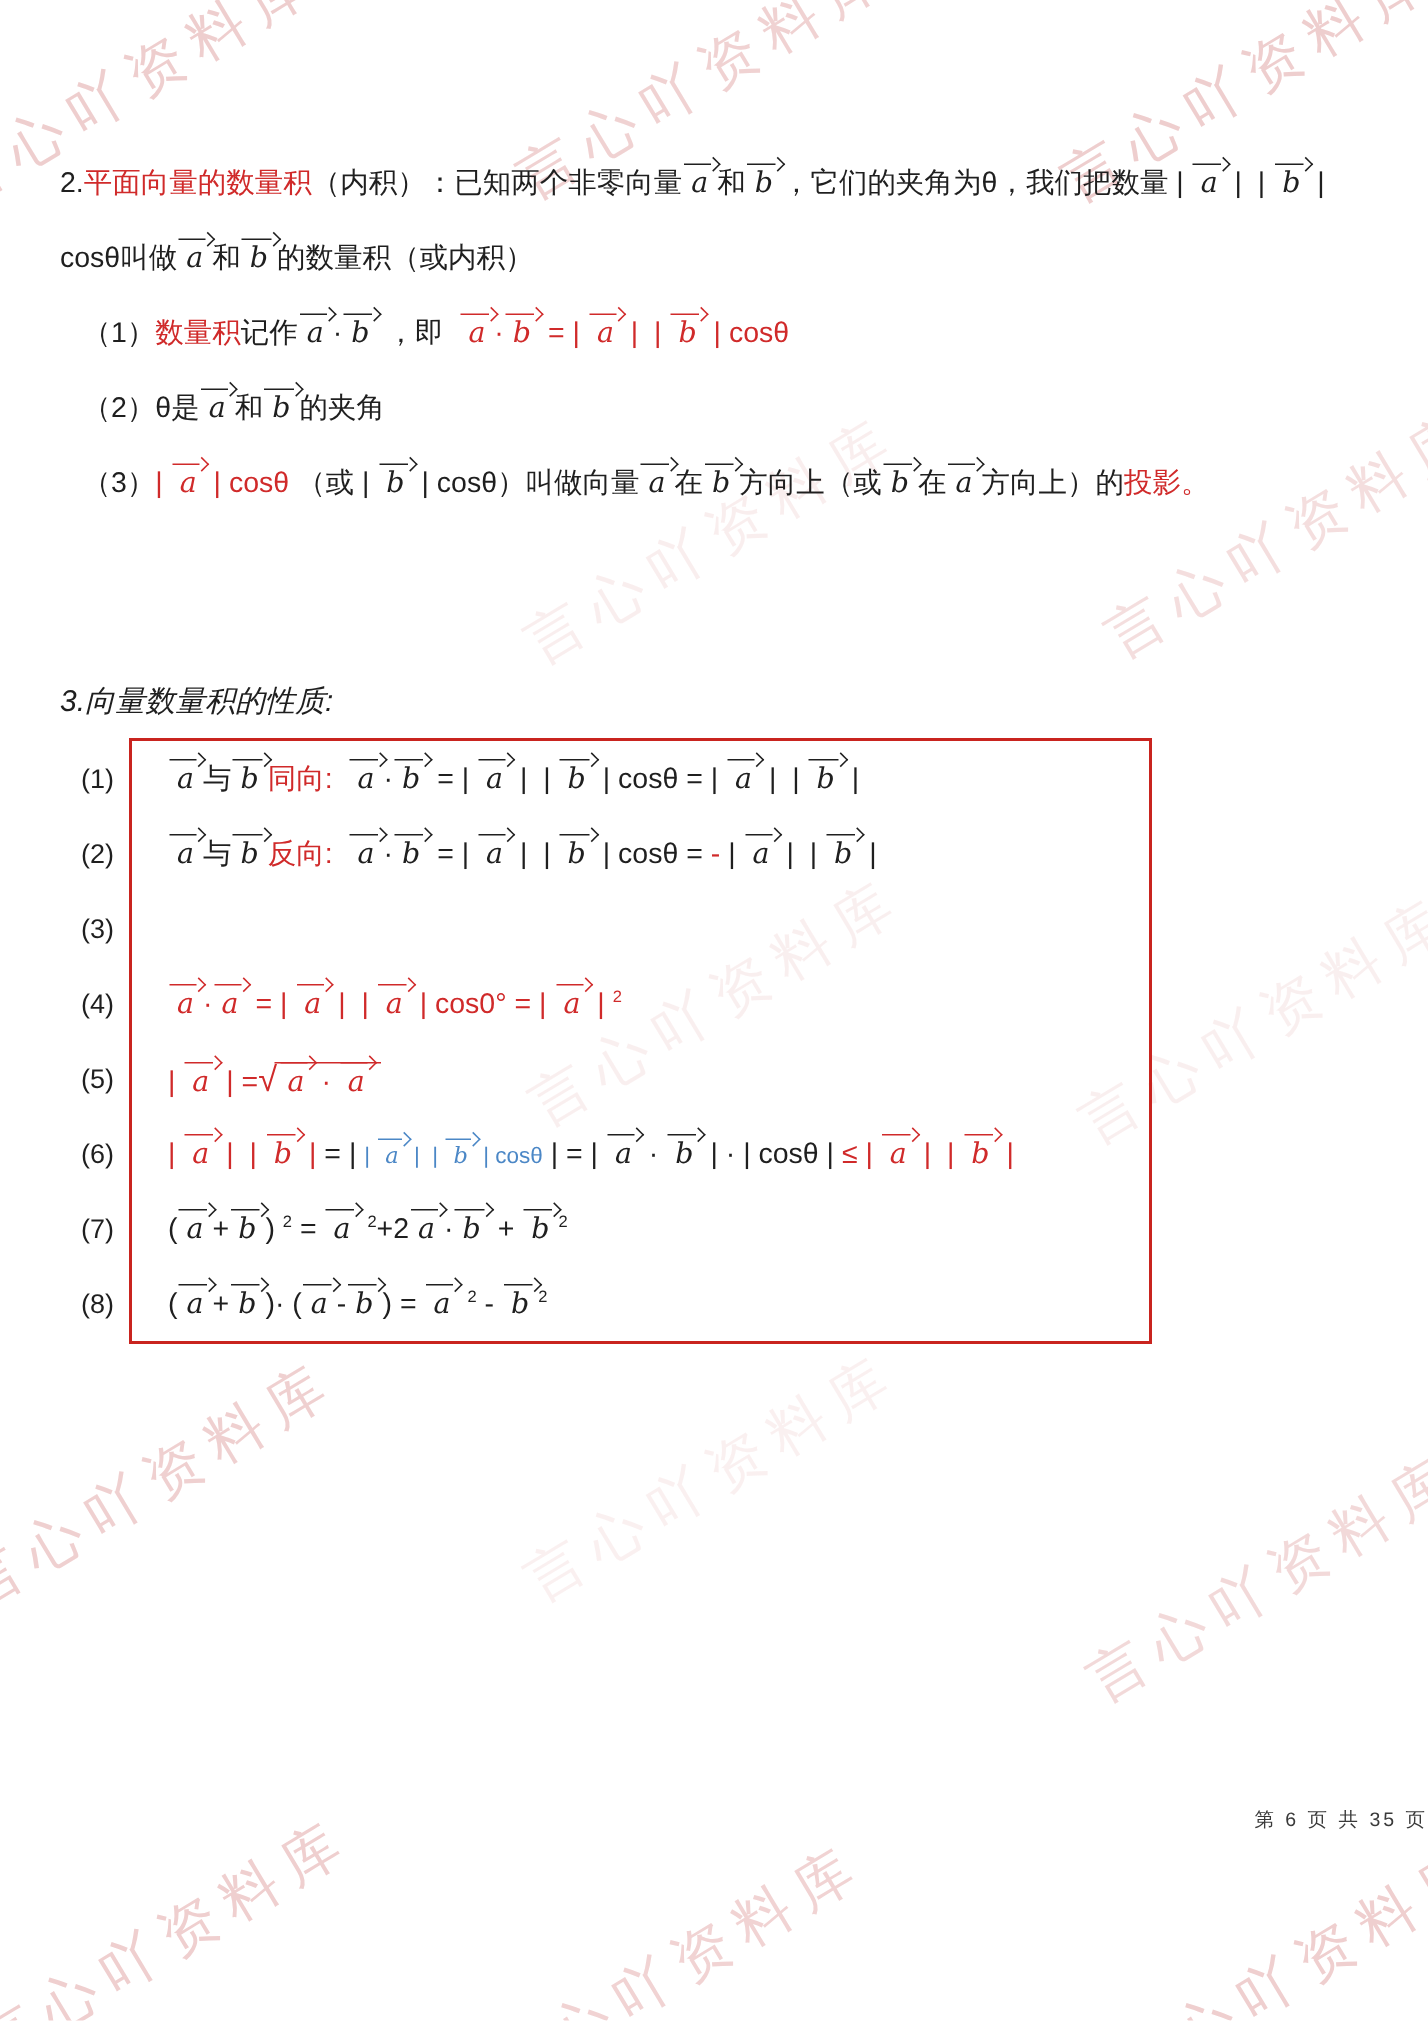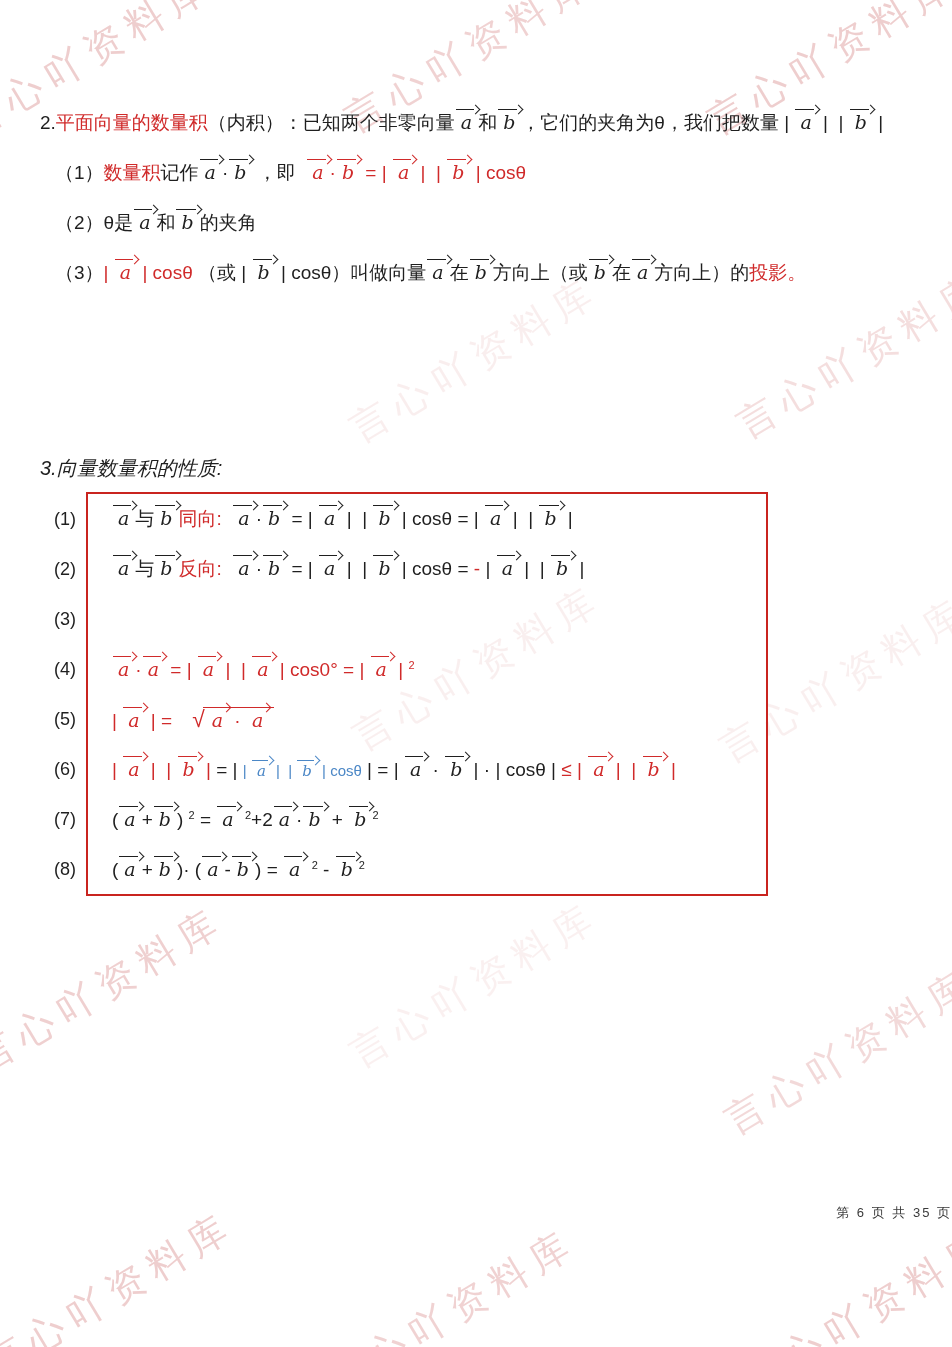--- a/index.html
+++ b/index.html
@@ -33,21 +33,21 @@
   .v::before{
     content:"";position:absolute;left:-1px;right:2px;top:-2px;
     border-top:1.6px solid currentColor;
   }
   .v::after{
     content:"";position:absolute;right:-3px;top:-5px;width:6px;height:6px;
     border-top:1.6px solid currentColor;border-right:1.6px solid currentColor;
     transform:rotate(45deg);
   }
   
-  .sqrt{display:inline-block;white-space:pre;margin-left:20px;}
+  .sqrt{display:inline-block;white-space:pre;}
   .rad{font-size:1.2em;margin-right:-2px;}
   .radicand{display:inline-block;border-top:1.7px solid currentColor;padding:1px 5px 0 3px;}
   
   #section3-title{position:absolute;left:40px;top:443px;height:50px;line-height:50px;font-size:20px;font-style:italic;}
   
   #box-wrap{position:absolute;left:40px;top:482px;width:880px;}
   #box-border{
     position:absolute;left:46px;top:10px;width:682px;height:404px;
     border:2.5px solid #c9241f;box-sizing:border-box;
   }
@@ -76,20 +76,21 @@
     <div class="wm" style="left: 475px; top: 985px; opacity: 0.12; color: rgb(217, 140, 140);">言心吖资料库</div>
     <div class="wm" style="left: 850px; top: 1052px; opacity: 0.32; color: rgb(217, 140, 140);">言心吖资料库</div>
     <div class="wm" style="left: 110px; top: 1295px; opacity: 0.42; color: rgb(217, 140, 140);">言心吖资料库</div>
     <div class="wm" style="left: 452px; top: 1312px; opacity: 0.38; color: rgb(217, 140, 140);">言心吖资料库</div>
     <div class="wm" style="left: 868px; top: 1312px; opacity: 0.42; color: rgb(217, 140, 140);">言心吖资料库</div>
   </div>
 
 <div class="content">
   <div id="para-lines">
       <div class="line"><span class="seg">2.</span><span class="seg red">平面向量的数量积</span><span class="seg">（内积）：已知两个非零向量</span><span class="seg v">a</span><span class="seg">和</span><span class="seg v">b</span><span class="seg">，它们的夹角为θ，我们把数量 | </span><span class="seg v">a</span><span class="seg"> |  | </span><span class="seg v">b</span><span class="seg"> |</span></div>
+      <div class="line"><span class="seg">cosθ叫做</span><span class="seg v">a</span><span class="seg">和</span><span class="seg v">b</span><span class="seg">的数量积（或内积）</span></div>
       <div class="line indent"><span class="seg">（1）</span><span class="seg red">数量积</span><span class="seg">记作</span><span class="seg v">a</span><span class="seg">·</span><span class="seg v">b</span><span class="seg"> ，即  </span><span class="seg red v">a</span><span class="seg red">·</span><span class="seg red v">b</span><span class="seg red"> = | </span><span class="seg red v">a</span><span class="seg red"> |  | </span><span class="seg red v">b</span><span class="seg red"> | cosθ</span></div>
       <div class="line indent"><span class="seg">（2）θ是</span><span class="seg v">a</span><span class="seg">和</span><span class="seg v">b</span><span class="seg">的夹角</span></div>
       <div class="line indent"><span class="seg">（3）</span><span class="seg red">| </span><span class="seg red v">a</span><span class="seg red"> | cosθ</span><span class="seg"> （或 | </span><span class="seg v">b</span><span class="seg"> | cosθ）叫做向量</span><span class="seg v">a</span><span class="seg">在</span><span class="seg v">b</span><span class="seg">方向上（或</span><span class="seg v">b</span><span class="seg">在</span><span class="seg v">a</span><span class="seg">方向上）的</span><span class="seg red">投影。</span></div>
     </div>
 </div>
 
 <div id="section3-title">3.向量数量积的性质:</div>
 
 <div id="box-wrap">
   <div id="box-border"></div>

